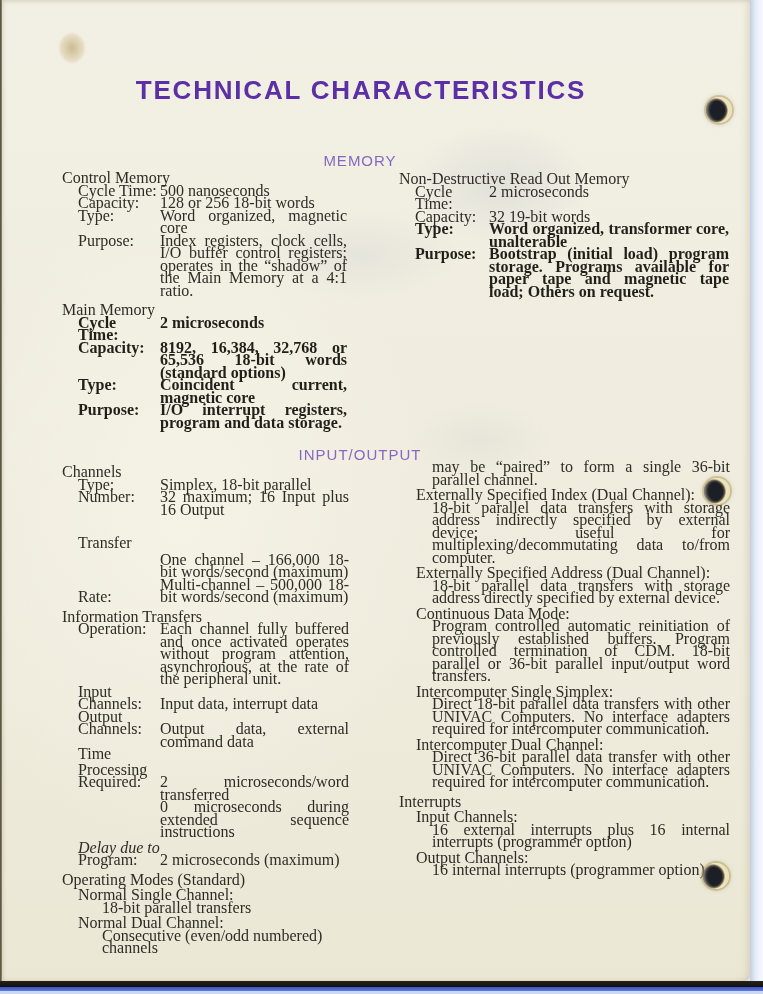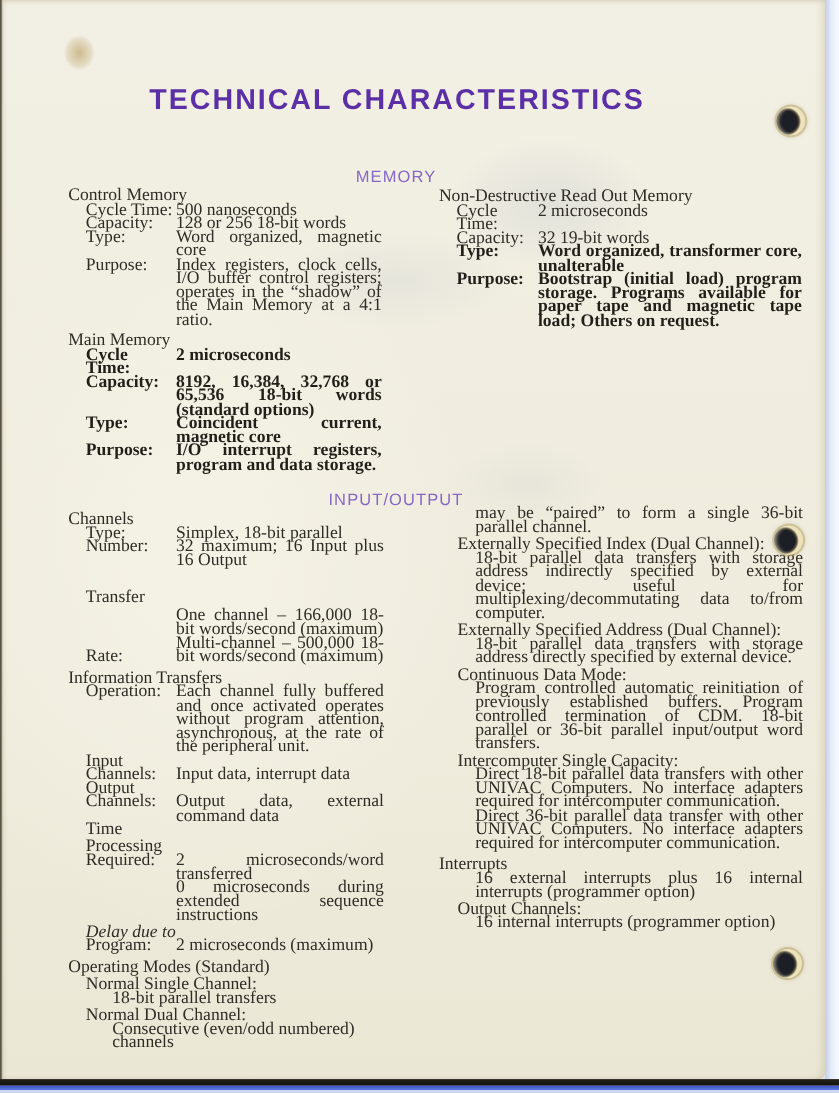--- a/index.html
+++ b/index.html
@@ -193,24 +193,26 @@
       <div class="blk text nojust">Consecutive (even/odd numbered) channels</div>
     </div>
   <div class="col col-r" id="io-right">
       <div class="blk text">may be “paired” to form a single 36-bit parallel channel.</div>
       <div class="blk subhead">Externally Specified Index (Dual Channel):</div>
       <div class="blk text">18-bit parallel data transfers with storage address indirectly specified by external device; useful for multiplexing/decommutating data to/from computer.</div>
       <div class="blk subhead">Externally Specified Address (Dual Channel):</div>
       <div class="blk text">18-bit parallel data transfers with storage address directly specified by external device.</div>
       <div class="blk subhead">Continuous Data Mode:</div>
       <div class="blk text">Program controlled automatic reinitiation of previously established buffers. Program controlled termination of CDM. 18-bit parallel or 36-bit parallel input/output word transfers.</div>
-      <div class="blk subhead">Intercomputer Single Capacity:</div>
+      <div class="blk subhead">Intercomputer Single Simplex:</div>
       <div class="blk text">Direct 18-bit parallel data transfers with other UNIVAC Computers. No interface adapters required for intercomputer communication.</div>
+      <div class="blk subhead">Intercomputer Dual Channel:</div>
       <div class="blk text">Direct 36-bit parallel data transfer with other UNIVAC Computers. No interface adapters required for intercomputer communication.</div>
       <div class="blk group">Interrupts</div>
+      <div class="blk subhead">Input Channels:</div>
       <div class="blk text">16 external interrupts plus 16 internal interrupts (programmer option)</div>
       <div class="blk subhead">Output Channels:</div>
       <div class="blk text nojust">16 internal interrupts (programmer option)</div>
     </div>
 </div>
 
 <div class="edge-left"></div>
 <div class="strip-right"></div>
 <div class="hole h1"></div>
 <div class="hole h2"></div>

